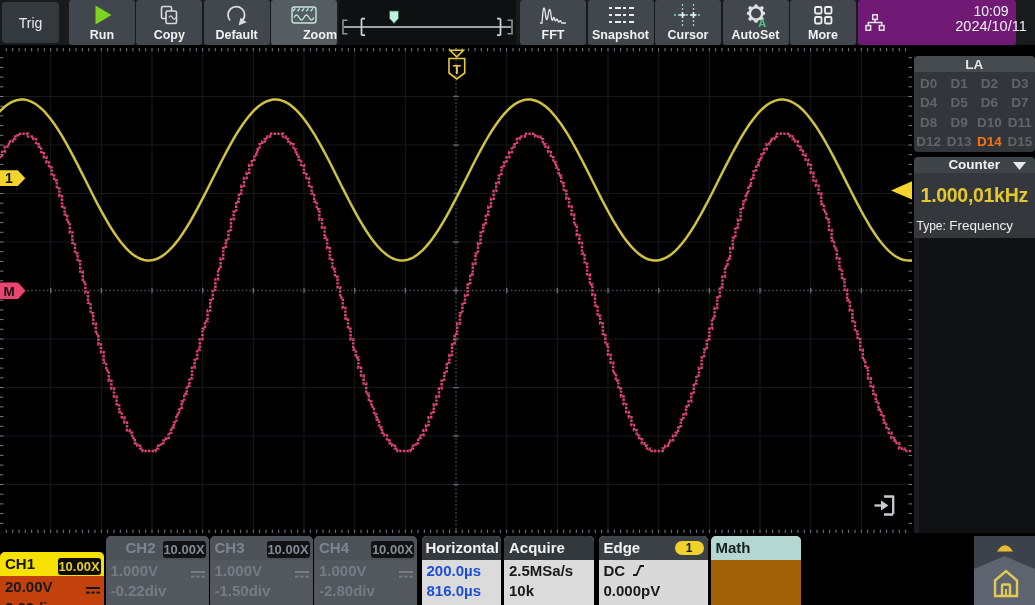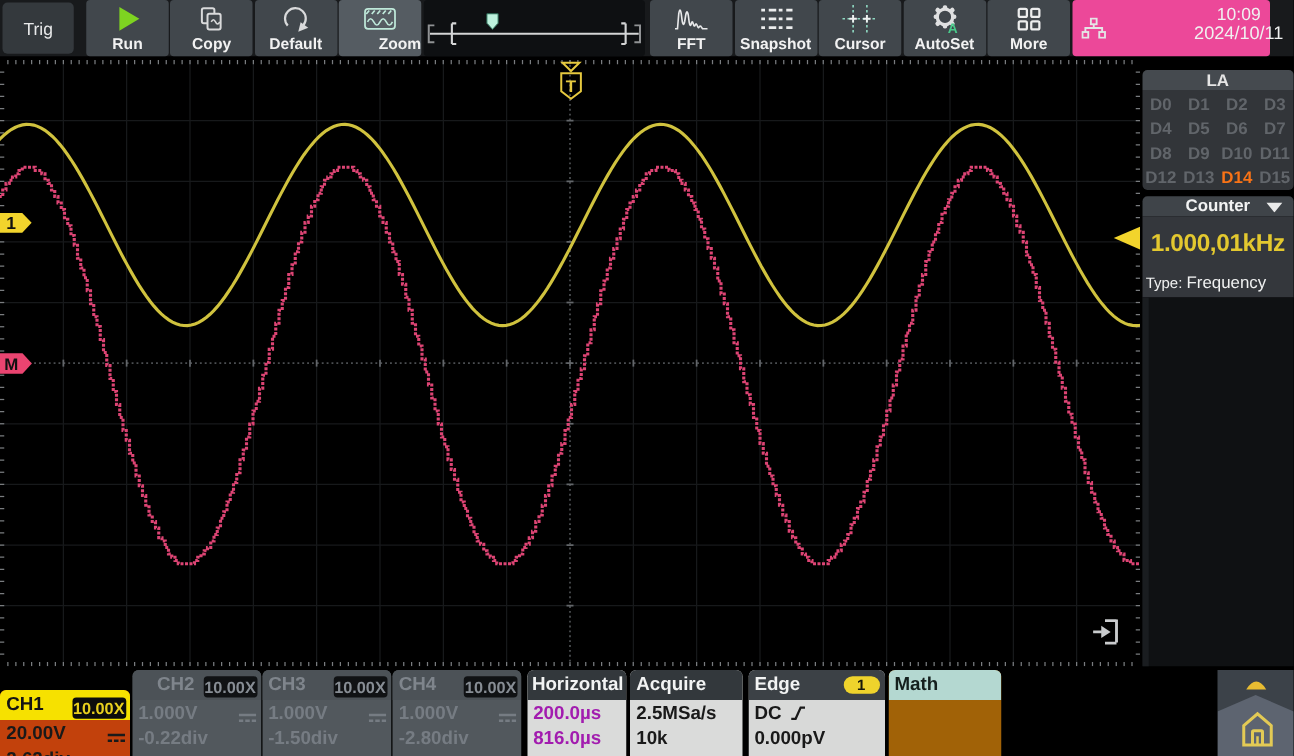--- a/index.html
+++ b/index.html
@@ -108,21 +108,21 @@
       <div style="height:29px;display:flex;align-items:center;justify-content:center">
         <svg width="24" height="24" viewBox="0 0 24 24" fill="none" stroke="#eceded" stroke-width="1.8">
           <rect x="4" y="4" width="6.5" height="6.5" rx="1.2"></rect>
           <rect x="14" y="4" width="6.5" height="6.5" rx="1.2"></rect>
           <rect x="4" y="14" width="6.5" height="6.5" rx="1.2"></rect>
           <rect x="14" y="14" width="6.5" height="6.5" rx="1.2"></rect>
         </svg>
       </div>
       <div style="font-size:12.5px;font-weight:bold;color:#f2f2f2;line-height:13px">More</div>
     </div>
-    <div style="position:absolute;left:858px;top:0;width:158px;height:45px;background:#ec4899;border-radius:3px">
+    <div style="position:absolute;left:858px;top:0;width:158px;height:45px;background:#701a75;border-radius:3px">
 <svg width="20" height="17" viewBox="0 0 20 17" style="position:absolute;left:7px;top:14px" fill="none" stroke="#e4e5e6" stroke-width="1.5">
         <rect x="7.7" y="0.8" width="4.6" height="4.6"></rect>
         <rect x="1" y="11.6" width="4.6" height="4.6"></rect>
         <rect x="14.4" y="11.6" width="4.6" height="4.6"></rect>
         <path d="M10,5.4 v3 M3.3,11.6 v-3.2 h13.4 v3.2"></path>
       </svg>
 <div style="position:absolute;left:62px;top:3.5px;width:142px;text-align:center;color:#f0f1f1;font-size:14.5px;line-height:15px"><span style="font-size:14px">10:09</span><br>2024/10/11</div>
 </div>
   </div>
 <svg id="wave" width="912" height="485" style="position:absolute;left:0;top:48px;background:#000" xmlns="http://www.w3.org/2000/svg">
@@ -660,21 +660,21 @@
     <div style="height:24px;background:#4c5257;color:#7f858c;font-weight:bold;font-size:15px;line-height:24px;position:relative"><span style="padding-left:5px">CH4</span><span style="position:absolute;right:3px;top:5.5px;width:43px;height:17px;background:#101214;color:#878d94;border-radius:3px;font-size:13px;text-align:center;line-height:17px">10.00X</span></div>
     <div style="padding:1px 0 0 5px;color:#767c83;font-weight:bold;font-size:15px;line-height:20.5px;position:relative">1.000V<svg width="14" height="9" viewBox="0 0 14 9" style="position:absolute;right:4px;top:10px">
         <rect x="0" y="1" width="14" height="2" fill="#767c83"></rect>
         <rect x="0" y="5.6" width="3.6" height="2" fill="#767c83"></rect>
         <rect x="5.2" y="5.6" width="3.6" height="2" fill="#767c83"></rect>
         <rect x="10.4" y="5.6" width="3.6" height="2" fill="#767c83"></rect>
       </svg><br>-2.80div</div>
   </div>
 <div style="position:absolute;left:421.5px;top:535.5px;width:79.5px;height:69.5px;border-radius:5px 5px 0 0;overflow:hidden;background:#dadbda">
     <div style="height:24px;background:#33383c;color:#f2f3f3;font-weight:bold;font-size:15px;line-height:24px;position:relative"><span style="padding-left:4px">Horizontal</span></div>
-    <div style="padding:1px 0 0 5px;color:#a21caf;font-weight:bold;font-size:15px;line-height:20.5px;position:relative">200.0µs<br>816.0µs</div>
+    <div style="padding:1px 0 0 5px;color:#1d4ed8;font-weight:bold;font-size:15px;line-height:20.5px;position:relative">200.0µs<br>816.0µs</div>
   </div>
 <div style="position:absolute;left:504px;top:535.5px;width:90px;height:69.5px;border-radius:5px 5px 0 0;overflow:hidden;background:#dadbda">
     <div style="height:24px;background:#33383c;color:#f2f3f3;font-weight:bold;font-size:15px;line-height:24px;position:relative"><span style="padding-left:5px">Acquire</span></div>
     <div style="padding:1px 0 0 5px;color:#191919;font-weight:bold;font-size:15px;line-height:20.5px;position:relative">2.5MSa/s<br>10k</div>
   </div>
 <div style="position:absolute;left:598.5px;top:535.5px;width:109px;height:69.5px;border-radius:5px 5px 0 0;overflow:hidden;background:#d8d9d8">
     <div style="height:24px;background:#3c4146;color:#f2f3f3;font-weight:bold;font-size:15px;line-height:24px;position:relative"><span style="padding-left:5px">Edge</span><span style="position:absolute;right:4px;top:5px;width:29px;height:14.5px;background:#efd32c;color:#18180a;border-radius:8px;font-size:12px;text-align:center;line-height:14.5px">1</span></div>
     <div style="padding:1px 0 0 5px;color:#191919;font-weight:bold;font-size:15px;line-height:20.5px;position:relative">DC<svg width="13" height="14" viewBox="0 0 13 14" style="position:absolute;left:33px;top:3px">
         <path d="M1,12 h3.5 l4,-9 h3.5" fill="none" stroke="#1a1a1a" stroke-width="1.8"></path>
       </svg><br>0.000pV</div>

